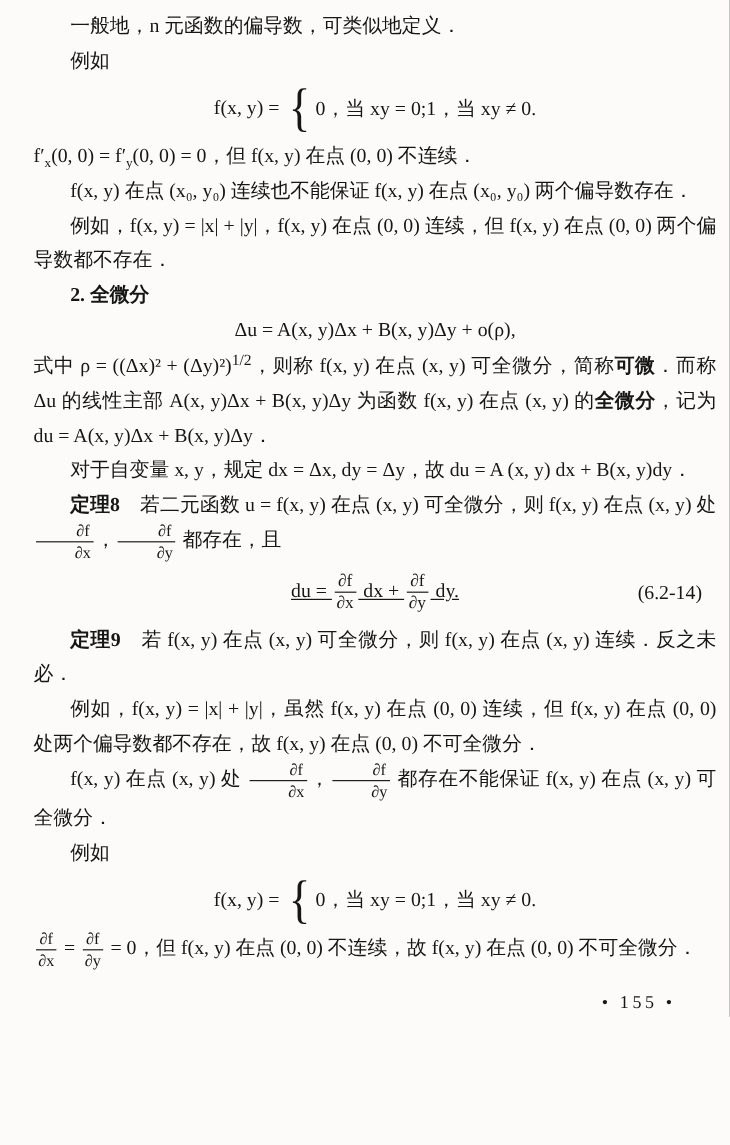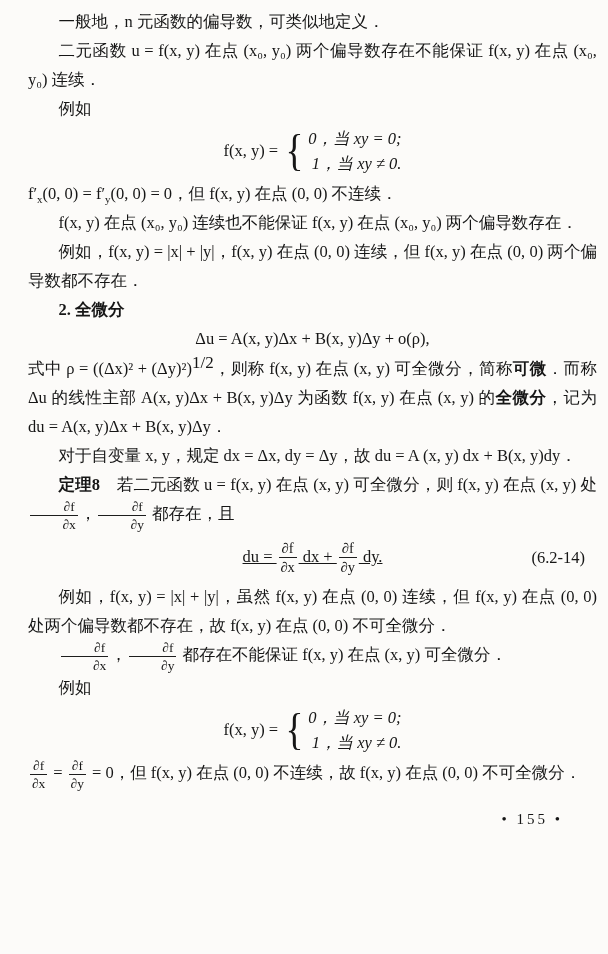--- a/index.html
+++ b/index.html
@@ -13,58 +13,57 @@
     font-size: 16.5px;
     line-height: 29px;
     padding: 7px 11px 0 28px;
     overflow: hidden;
     position: relative;
   }
   .para { margin: 0; text-align: justify; }
   .indent { text-indent: 1.85em; }
   .b { font-weight: bold; }
   sub { font-size: 11px; vertical-align: -4px; line-height: 0; }
-  sup { font-size: 17px; vertical-align: 6px; line-height: 0; font-family: Liberation Serif, serif; }
+  sup { font-size: 13px; vertical-align: 6px; line-height: 0; font-family: Liberation Serif, serif; }
   
   .formula {
     text-align: center;
     margin: 3px 0;
     line-height: 24px;
   }
   .formula.eq { position: relative; margin: 8px 0 6px; text-decoration: underline; }
   .eqno { position: absolute; right: 12px; top: 50%; transform: translateY(-50%); text-align: center; }
   
   .pw { display: inline-flex; align-items: center; }
   .pw-lhs { margin-right: 6px; }
   .brace {
     font-size: 44px; font-weight: 400; line-height: 1;
     transform: scaleX(0.85); display: inline-block; margin-right: 3px;
   }
-  .cases { display: inline-flex; flex-direction: column; text-align: right; line-height: 25px; font-style: italic; }
+  .cases { display: inline-flex; flex-direction: row; text-align: right; line-height: 25px; }
   
   .frac {
     display: inline-block; text-align: center; vertical-align: middle;
     font-size: 13.5px; line-height: 1.12; margin: 0 2px;
   }
   .frac .num { display: block; border-bottom: 1.3px solid #1d1d1d; padding: 0 3px 1px; }
   .frac .den { display: block; padding-top: 1px; }
   .formula .frac { font-size: 14.5px; }
   .pageno {
     text-align: right; padding-right: 34px; margin-top: 14px;
     letter-spacing: 3px; font-size: 15px;
   }
 </style>
 </head>
 <body>
 
 <div class="page">
 
   <p class="para indent"><span>一般地，</span><span>n</span><span> 元函数的偏导数，可类似地定义．</span></p>
 
-  <p class="para indent">二元函数 u = f(x, y) 在点 (x₀, y₀) 两个偏导数存在不能保证 f(x, y) 在点 (x₀, y₀) 连续．</p>
 
   <p class="para indent">例如</p>
 
   <div class="formula">
     <span class="pw">
       <span class="pw-lhs">f(x, y) =</span>
       <span class="brace">{</span>
       <span class="cases">
         <span>0，当 xy = 0;</span>
         <span>1，当 xy ≠ 0.</span>
@@ -87,24 +86,25 @@
 
   <p class="para indent">对于自变量 x, y，规定 dx = Δx, dy = Δy，故 du = A (x, y) dx + B(x, y)dy．</p>
 
   <p class="para indent"><span class="b">定理8</span><span>　若二元函数 u = f(x, y) 在点 (x, y) 可全微分，则 f(x, y) 在点 (x, y) 处 </span><span class="frac"><span class="num">∂f</span><span class="den">∂x</span></span><span>，</span><span class="frac"><span class="num">∂f</span><span class="den">∂y</span></span><span> 都存在，且</span></p>
 
   <div class="formula eq">
     <span>du = </span><span class="frac"><span class="num">∂f</span><span class="den">∂x</span></span><span> dx + </span><span class="frac"><span class="num">∂f</span><span class="den">∂y</span></span><span> dy.</span>
     <span class="eqno">(6.2-14)</span>
   </div>
 
+  <p class="para indent"><span class="b">定理9</span><span>　若 f(x, y) 在点 (x, y) 可全微分，则 f(x, y) 在点 (x, y) 连续．反之未必．</span></p>
 
   <p class="para indent">例如，f(x, y) = |x| + |y|，虽然 f(x, y) 在点 (0, 0) 连续，但 f(x, y) 在点 (0, 0) 处两个偏导数都不存在，故 f(x, y) 在点 (0, 0) 不可全微分．</p>
 
-  <p class="para indent"><span class="frac"><span class="num">∂f</span><span class="den">∂x</span></span><span>，</span><span class="frac"><span class="num">∂f</span><span class="den">∂y</span></span><span> 都存在不能保证 f(x, y) 在点 (x, y) 可全微分．</span></p>
+  <p class="para indent"><span>f(x, y) 在点 (x, y) 处 </span><span class="frac"><span class="num">∂f</span><span class="den">∂x</span></span><span>，</span><span class="frac"><span class="num">∂f</span><span class="den">∂y</span></span><span> 都存在不能保证 f(x, y) 在点 (x, y) 可全微分．</span></p>
 
   <p class="para indent">例如</p>
 
   <div class="formula">
     <span class="pw">
       <span class="pw-lhs">f(x, y) =</span>
       <span class="brace">{</span>
       <span class="cases">
         <span>0，当 xy = 0;</span>
         <span>1，当 xy ≠ 0.</span>

